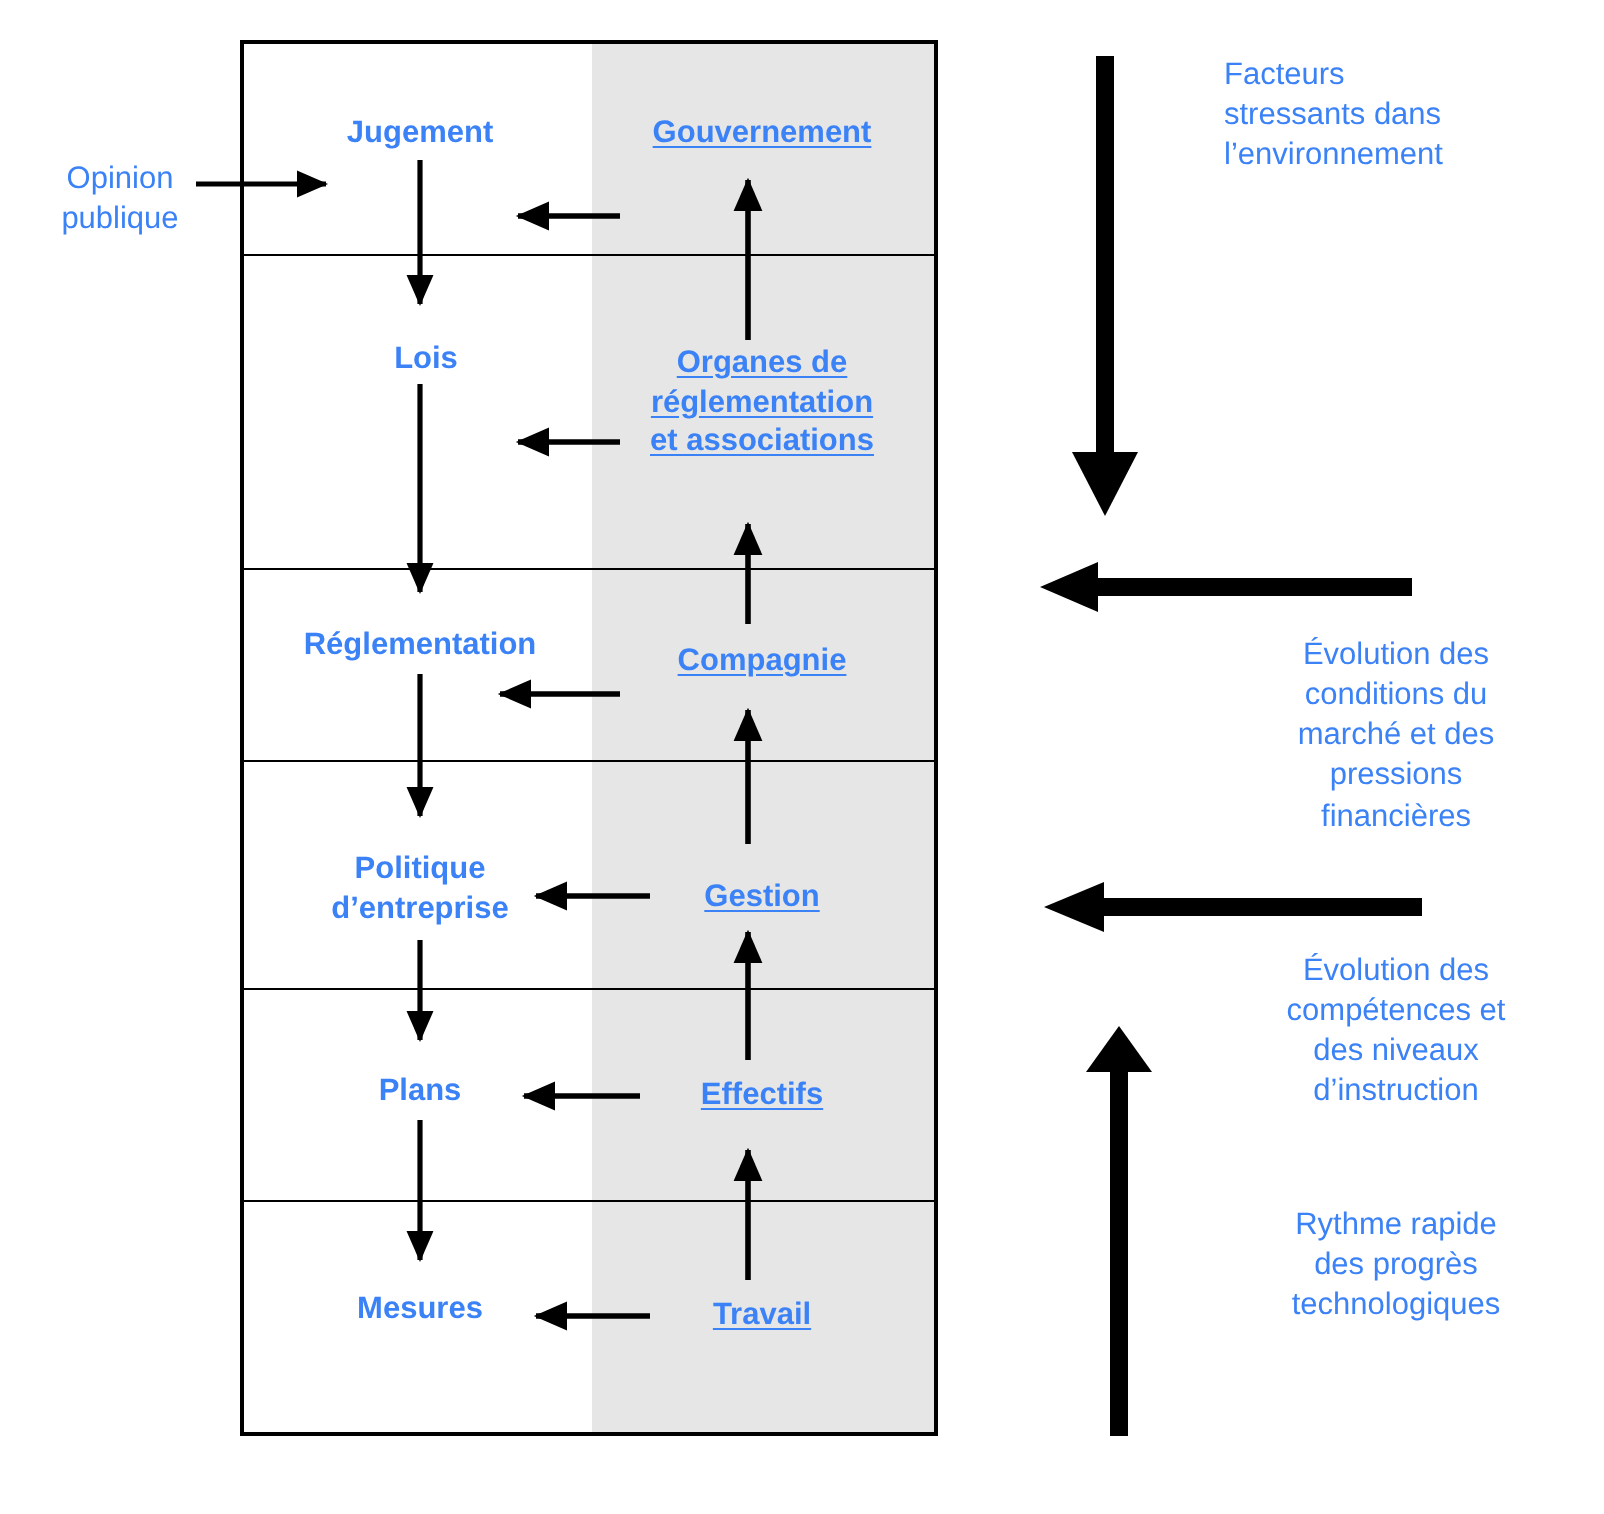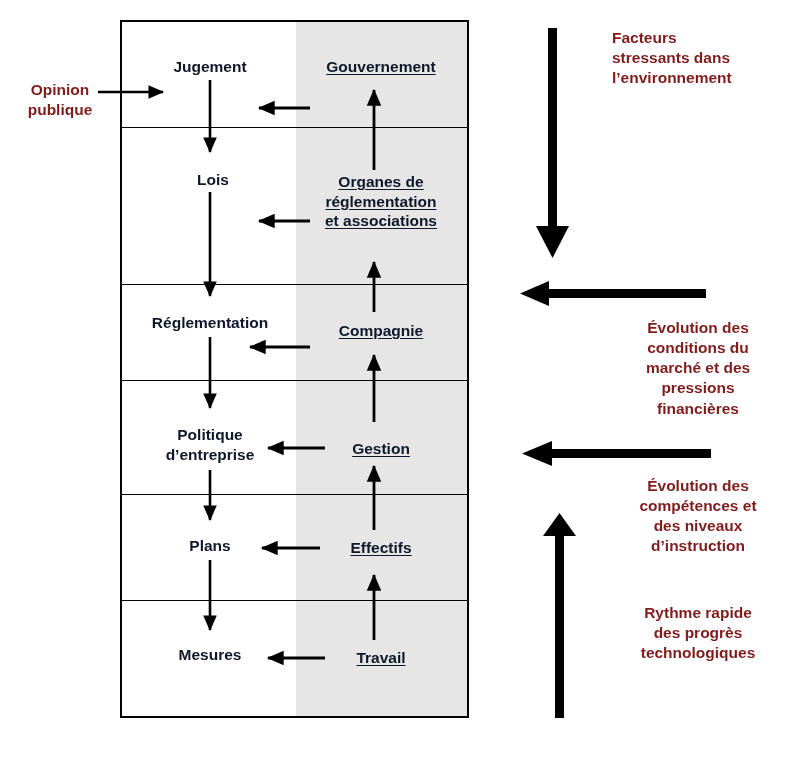--- a/index.html
+++ b/index.html
@@ -44,40 +44,40 @@
     right: 0;
     height: 0;
     border-top: 1.5px solid #000000;
   }
 
   
   .cell-label {
     position: absolute;
     font-weight: bold;
     font-size: 15.5px;
-    color: #0f172a;
+    color: #3b82f6;
     line-height: 1.26;
     text-align: center;
     white-space: pre-line;
   }
   .left-label {
     transform: translateX(-50%);
   }
   .right-label {
     transform: translateX(-50%);
     text-decoration: underline;
     text-underline-offset: 2px;
     text-align: center;
   }
 
   .outside-label {
     position: absolute;
-    font-weight: bold;
+    font-weight: normal;
     font-size: 15.5px;
-    color: #7f1d1d;
+    color: #3b82f6;
     line-height: 1.3;
     text-align: center;
     white-space: pre-line;
   }
   .outside-label.align-left { text-align: left; }
 
   
   .arrow-layer {
     position: absolute;
     left: 0; top: 0;

